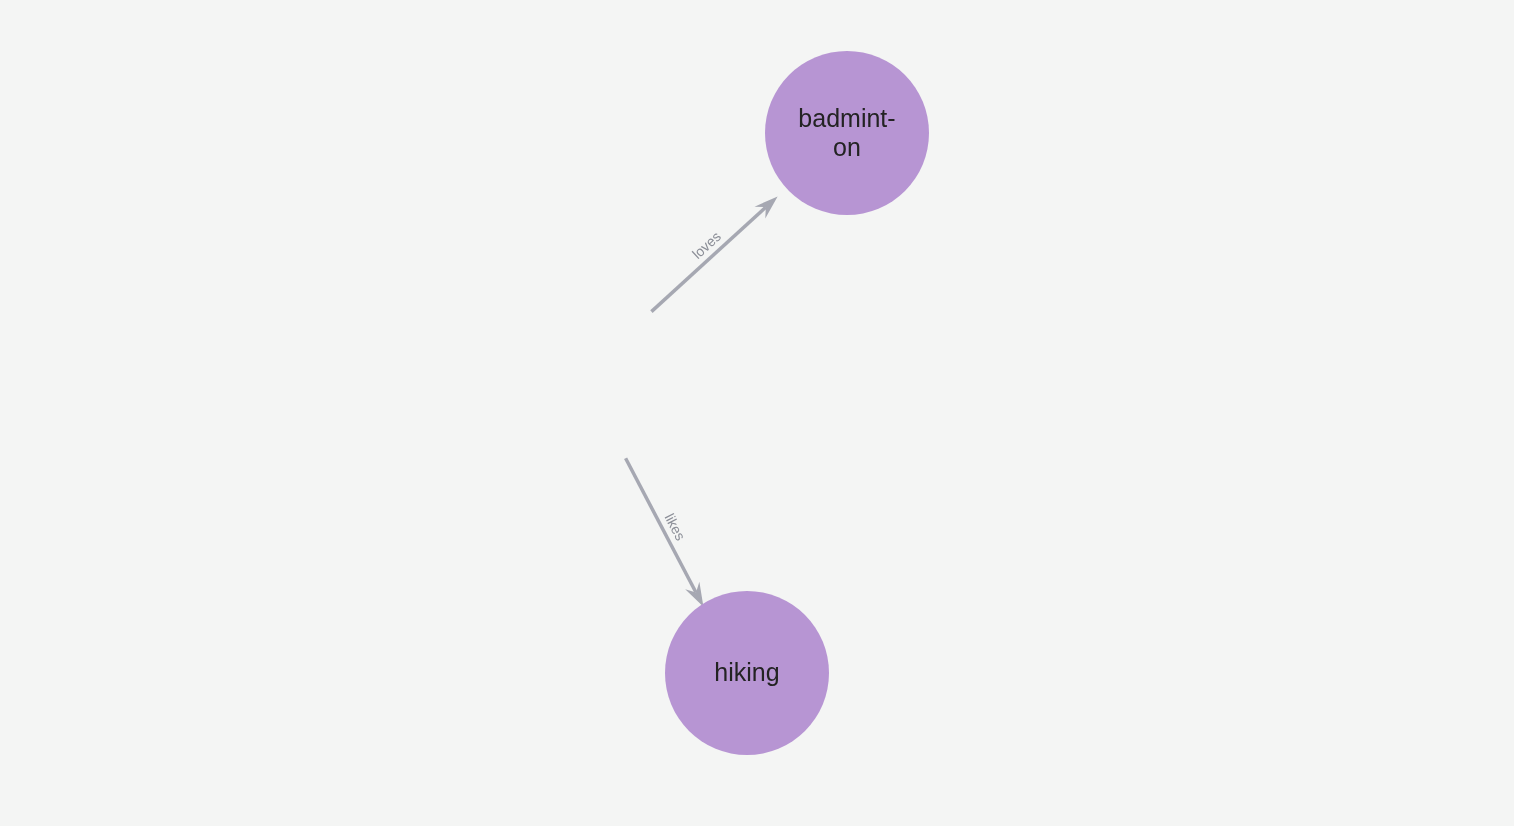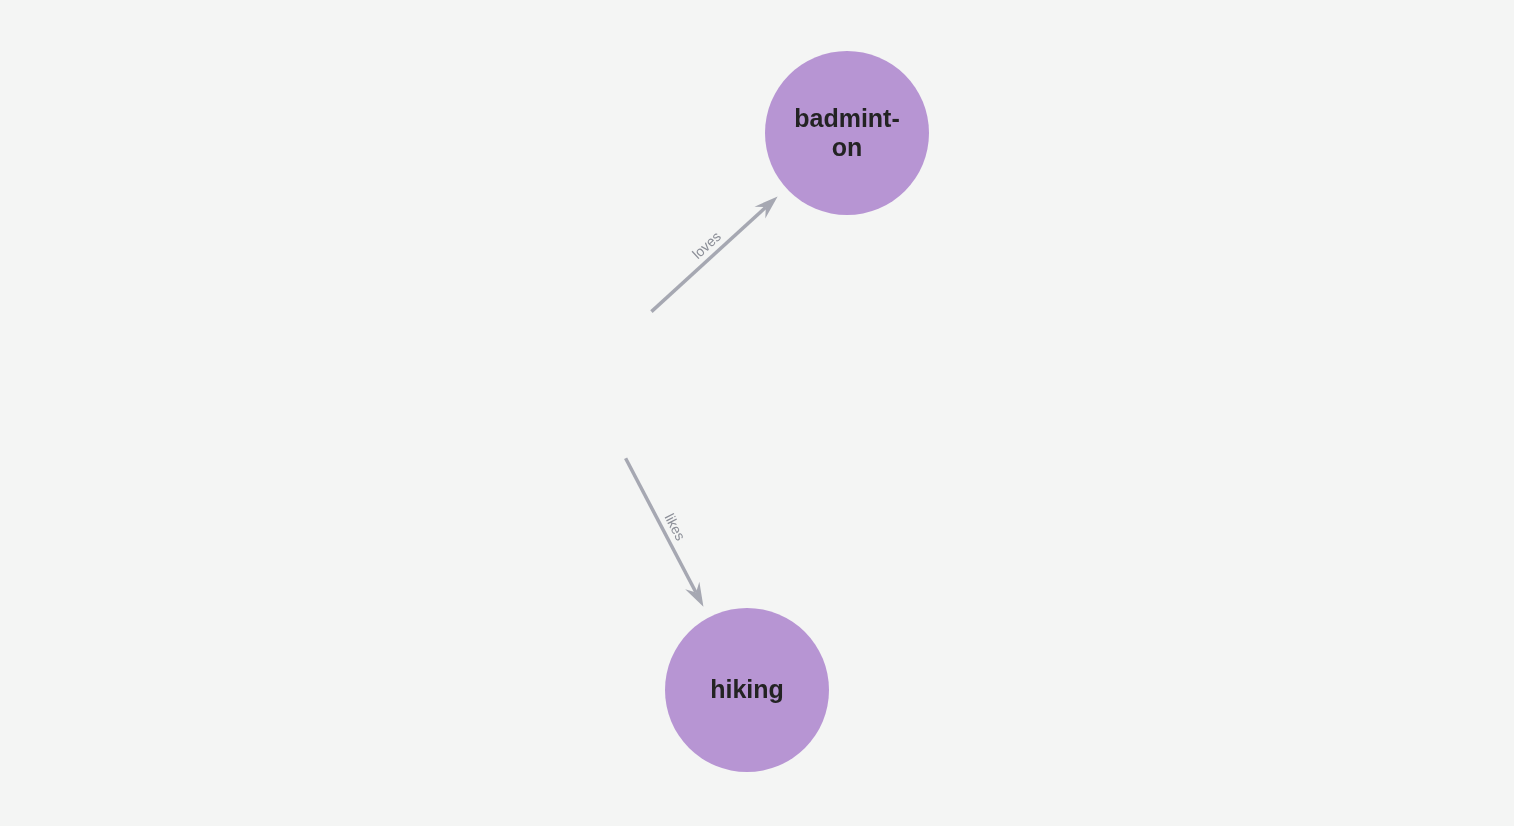--- a/index.html
+++ b/index.html
@@ -48,21 +48,20 @@
     display: flex;
     flex-direction: column;
     align-items: center;
     justify-content: center;
     text-align: center;
     font-size: 25px;
     line-height: 1.18;
     color: var(--color-node-label);
     cursor: default;
     user-select: none;
-    font-weight: bold;
   }
   .node-user  { background: var(--color-node-user); }
   .node-hobby { background: var(--color-node-hobby); }
 </style>
 </head>
 <body>
 
 <div class="canvas">
 
   <svg class="edges-layer" width="1514" height="826" viewBox="0 0 1514 826" xmlns="http://www.w3.org/2000/svg">
@@ -82,17 +81,17 @@
       <text class="edge-label" transform="translate(664.5 532.5) rotate(62.35)" y="-7">likes</text>
     </g>
   </svg>
 
 
   <div class="node node-hobby" style="left:765px; top:51px;">
     <span>badmint-</span>
     <span>on</span>
   </div>
 
-  <div class="node node-hobby" style="left:665px; top:608px;">
+  <div class="node node-hobby" style="left:665px; top:591px;">
     <span>hiking</span>
   </div>
 
 </div>
 
 </body></html>

